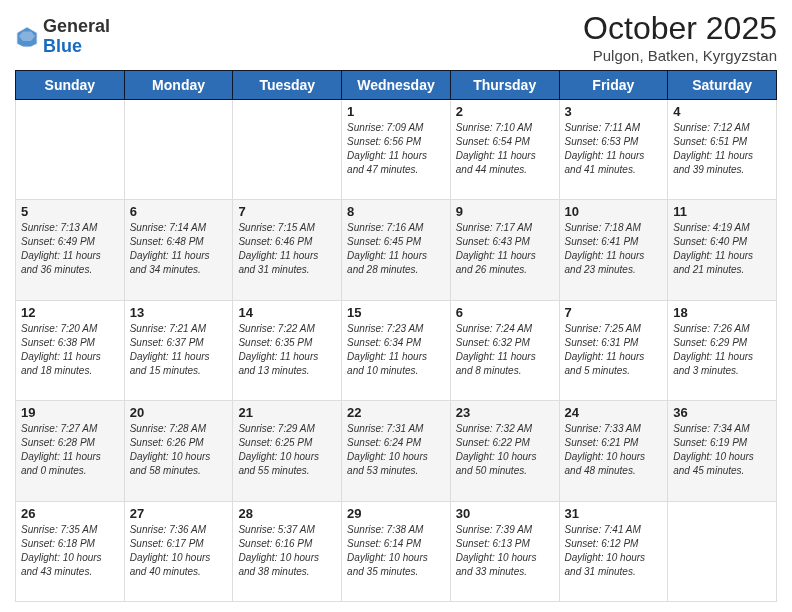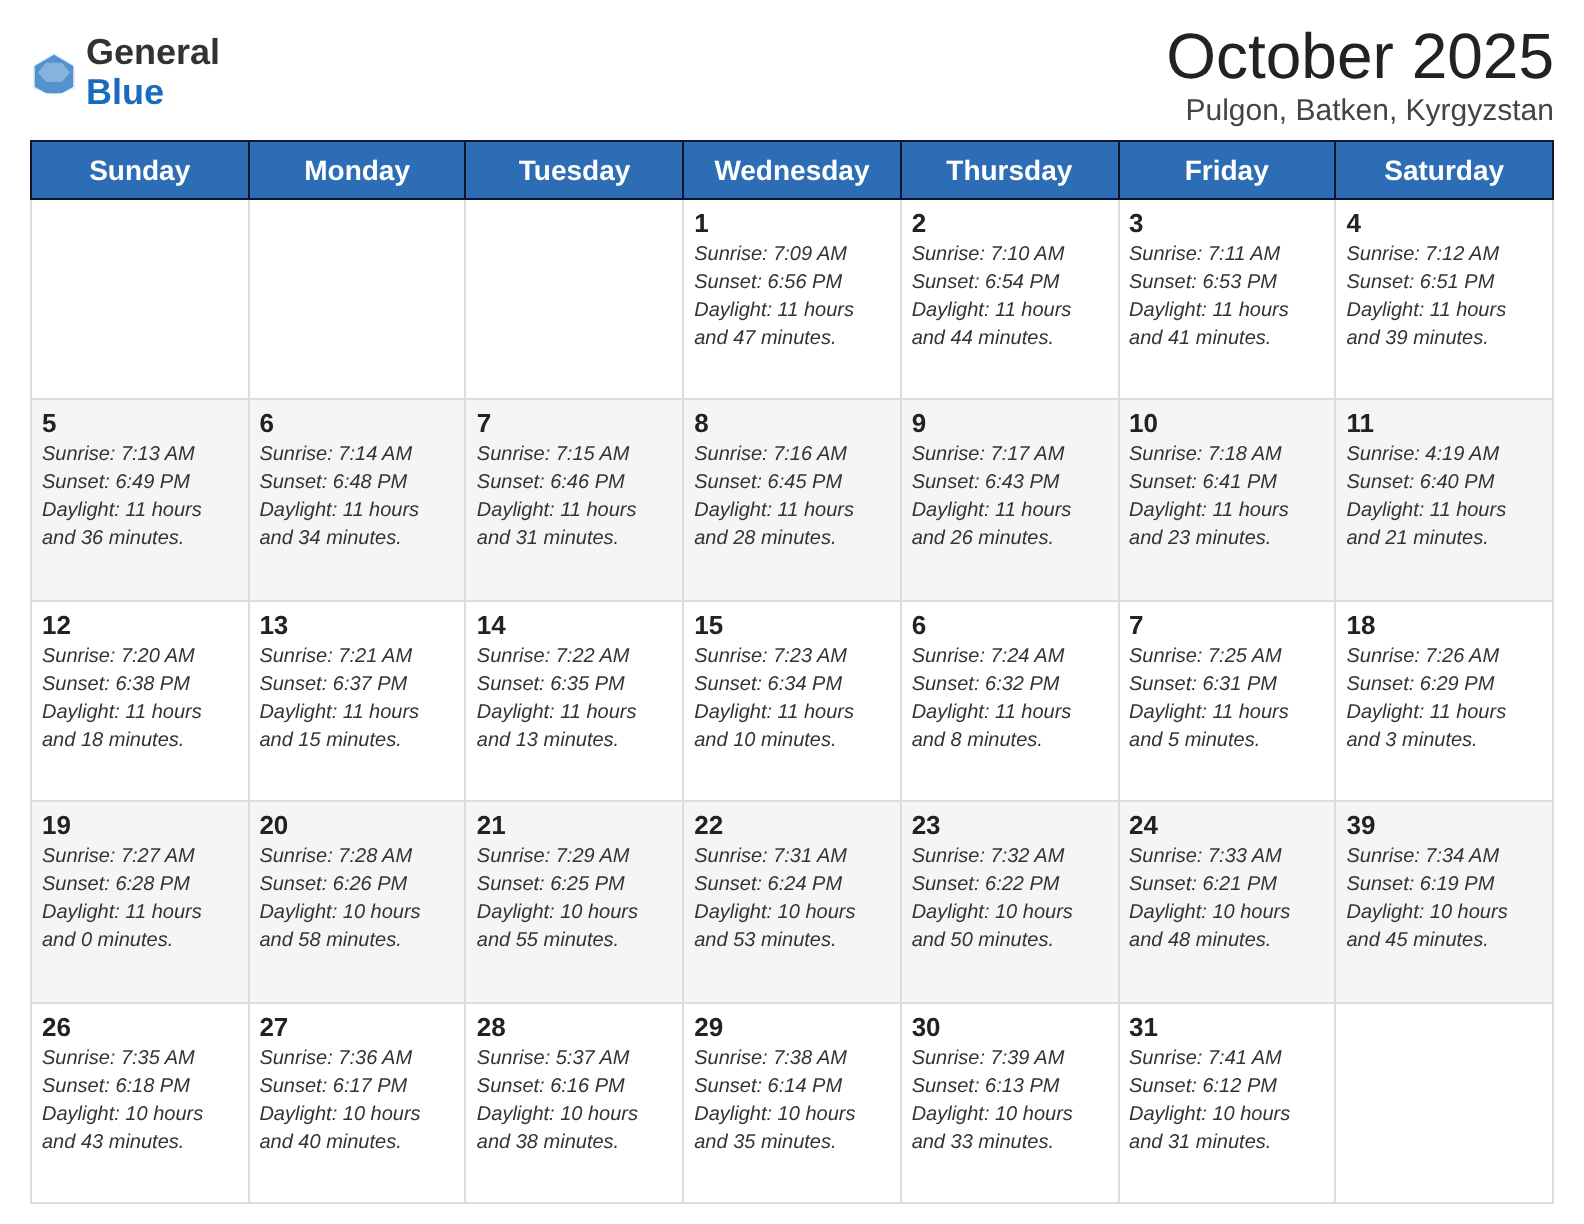--- a/index.html
+++ b/index.html
@@ -286,21 +286,21 @@
 Sunset: 6:22 PM
 Daylight: 10 hours and 50 minutes.</div>
           </td>
           <td>
             <span class="day-number">24</span>
             <div class="day-info">Sunrise: 7:33 AM
 Sunset: 6:21 PM
 Daylight: 10 hours and 48 minutes.</div>
           </td>
           <td>
-            <span class="day-number">39</span>
+            <span class="day-number">36</span>
             <div class="day-info">Sunrise: 7:34 AM
 Sunset: 6:19 PM
 Daylight: 10 hours and 45 minutes.</div>
           </td>
         </tr>
         <tr>
           <td>
             <span class="day-number">26</span>
             <div class="day-info">Sunrise: 7:35 AM
 Sunset: 6:18 PM

